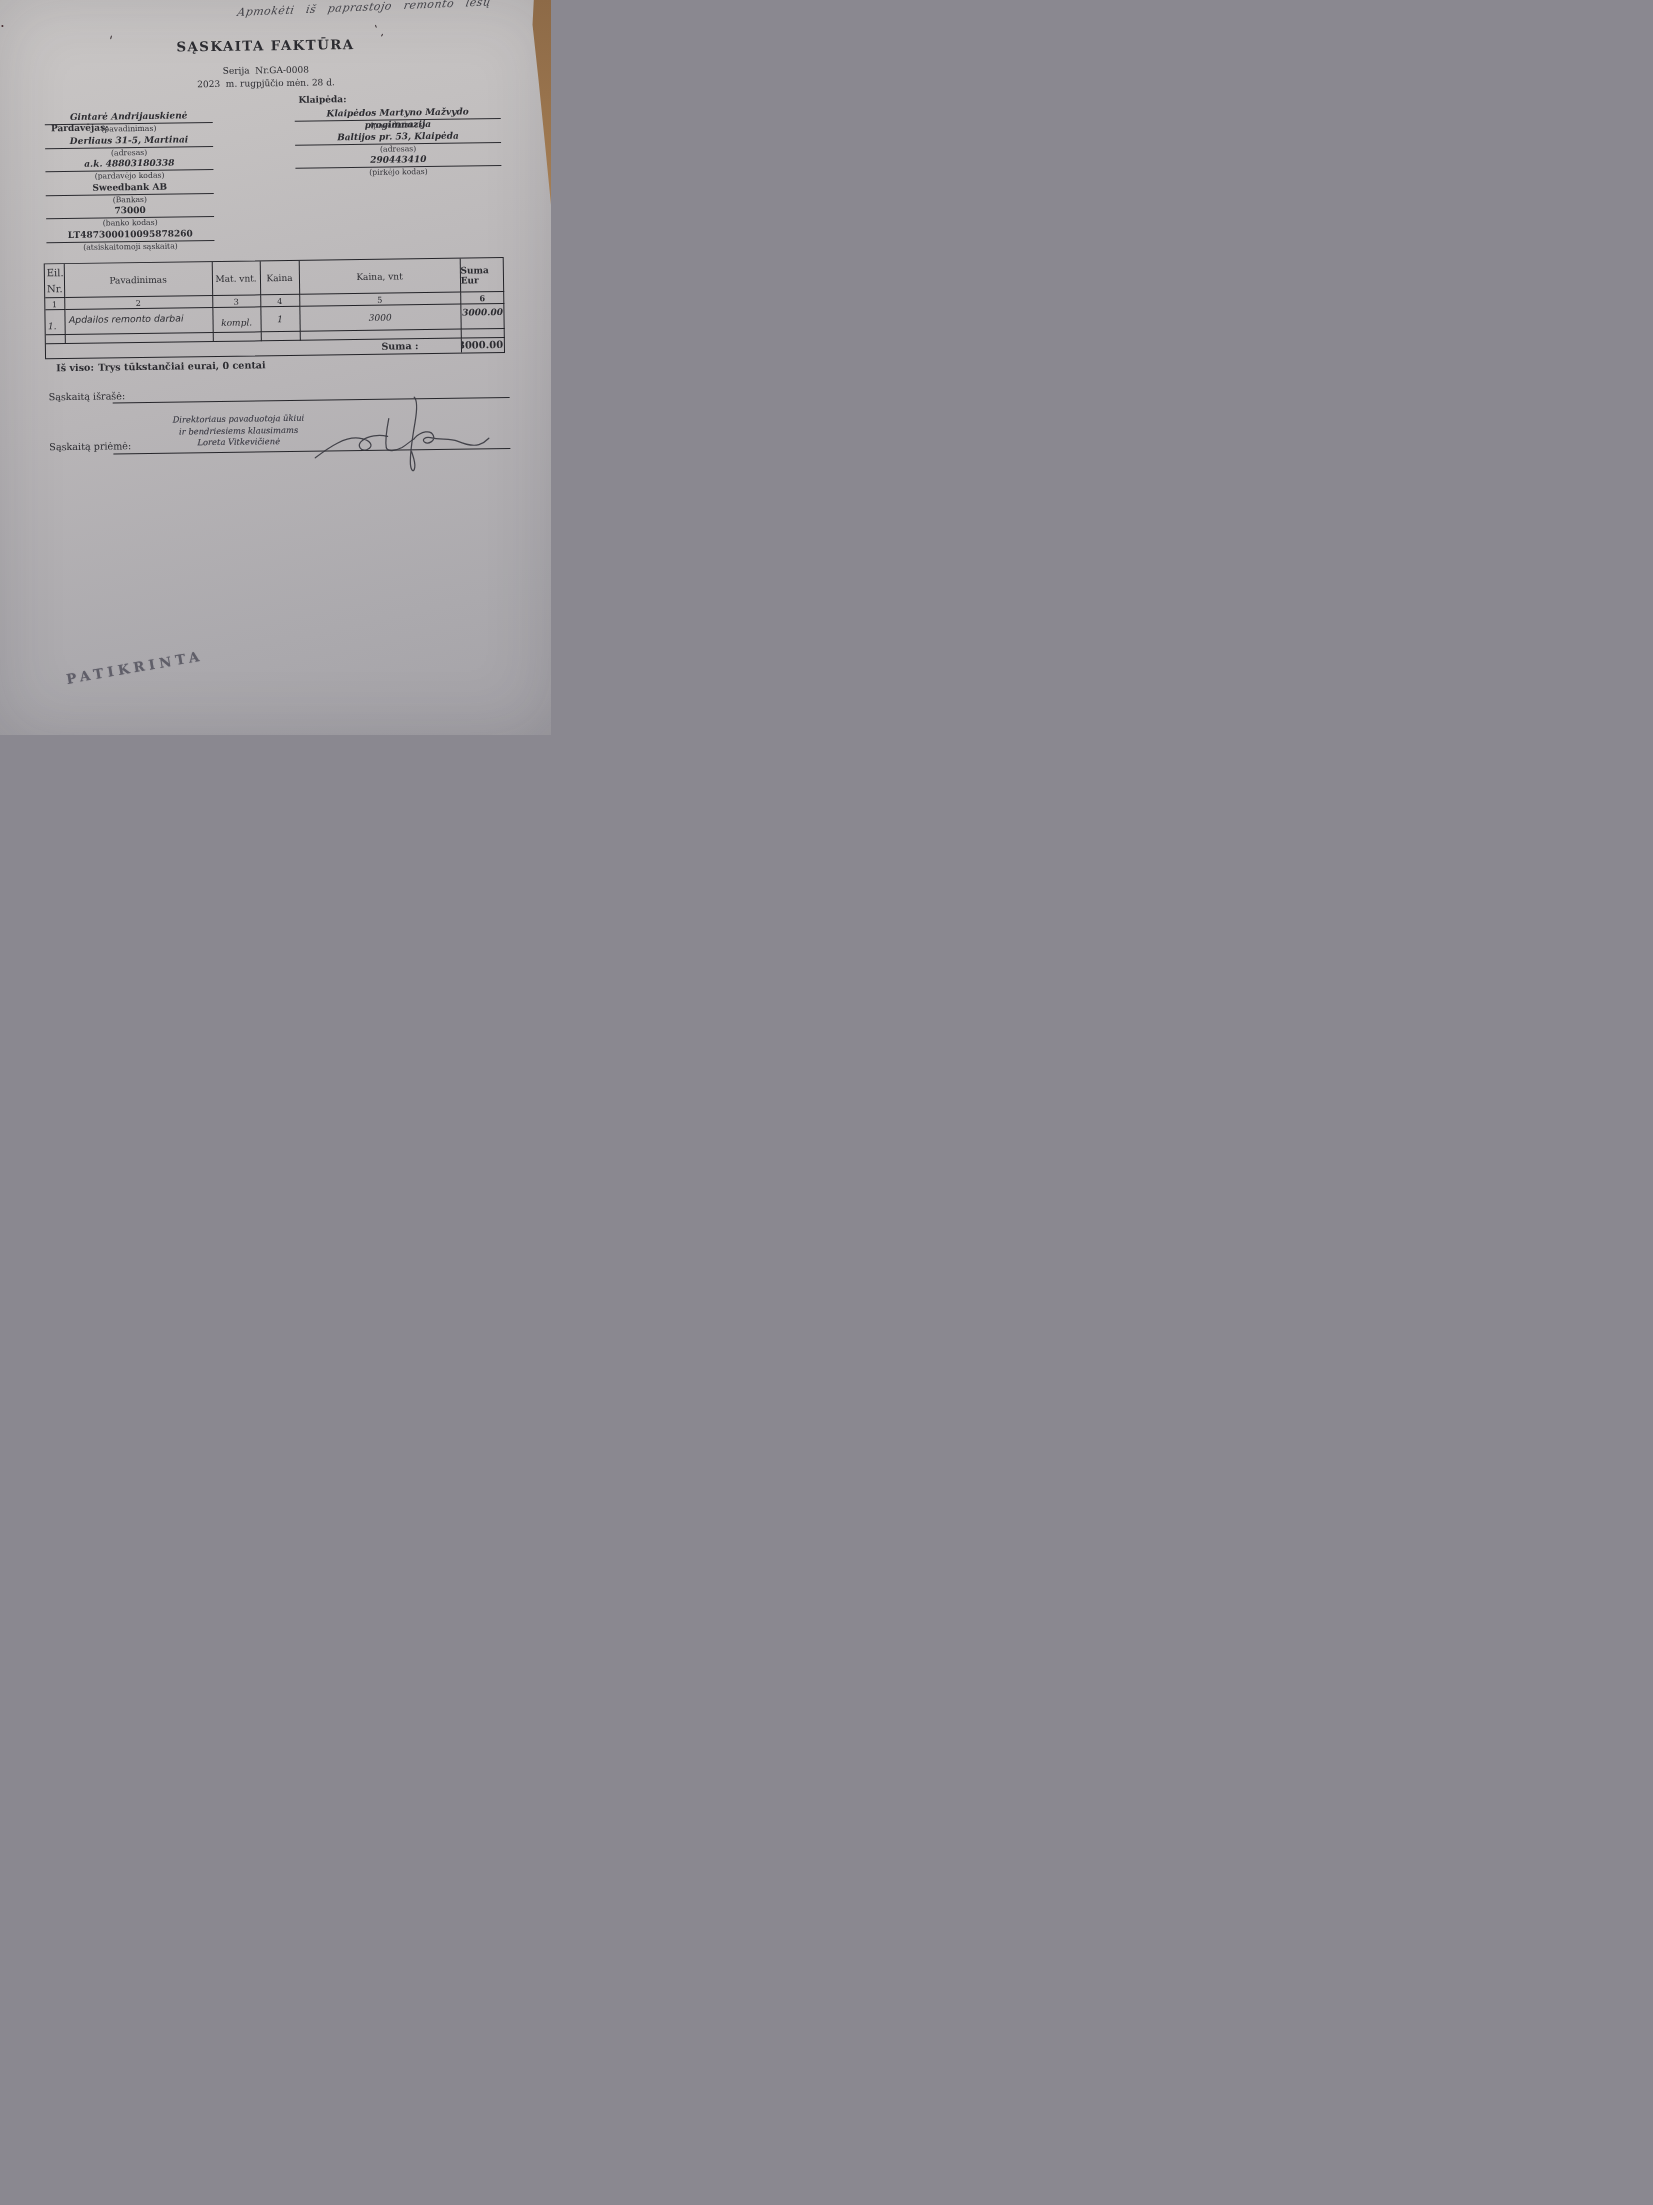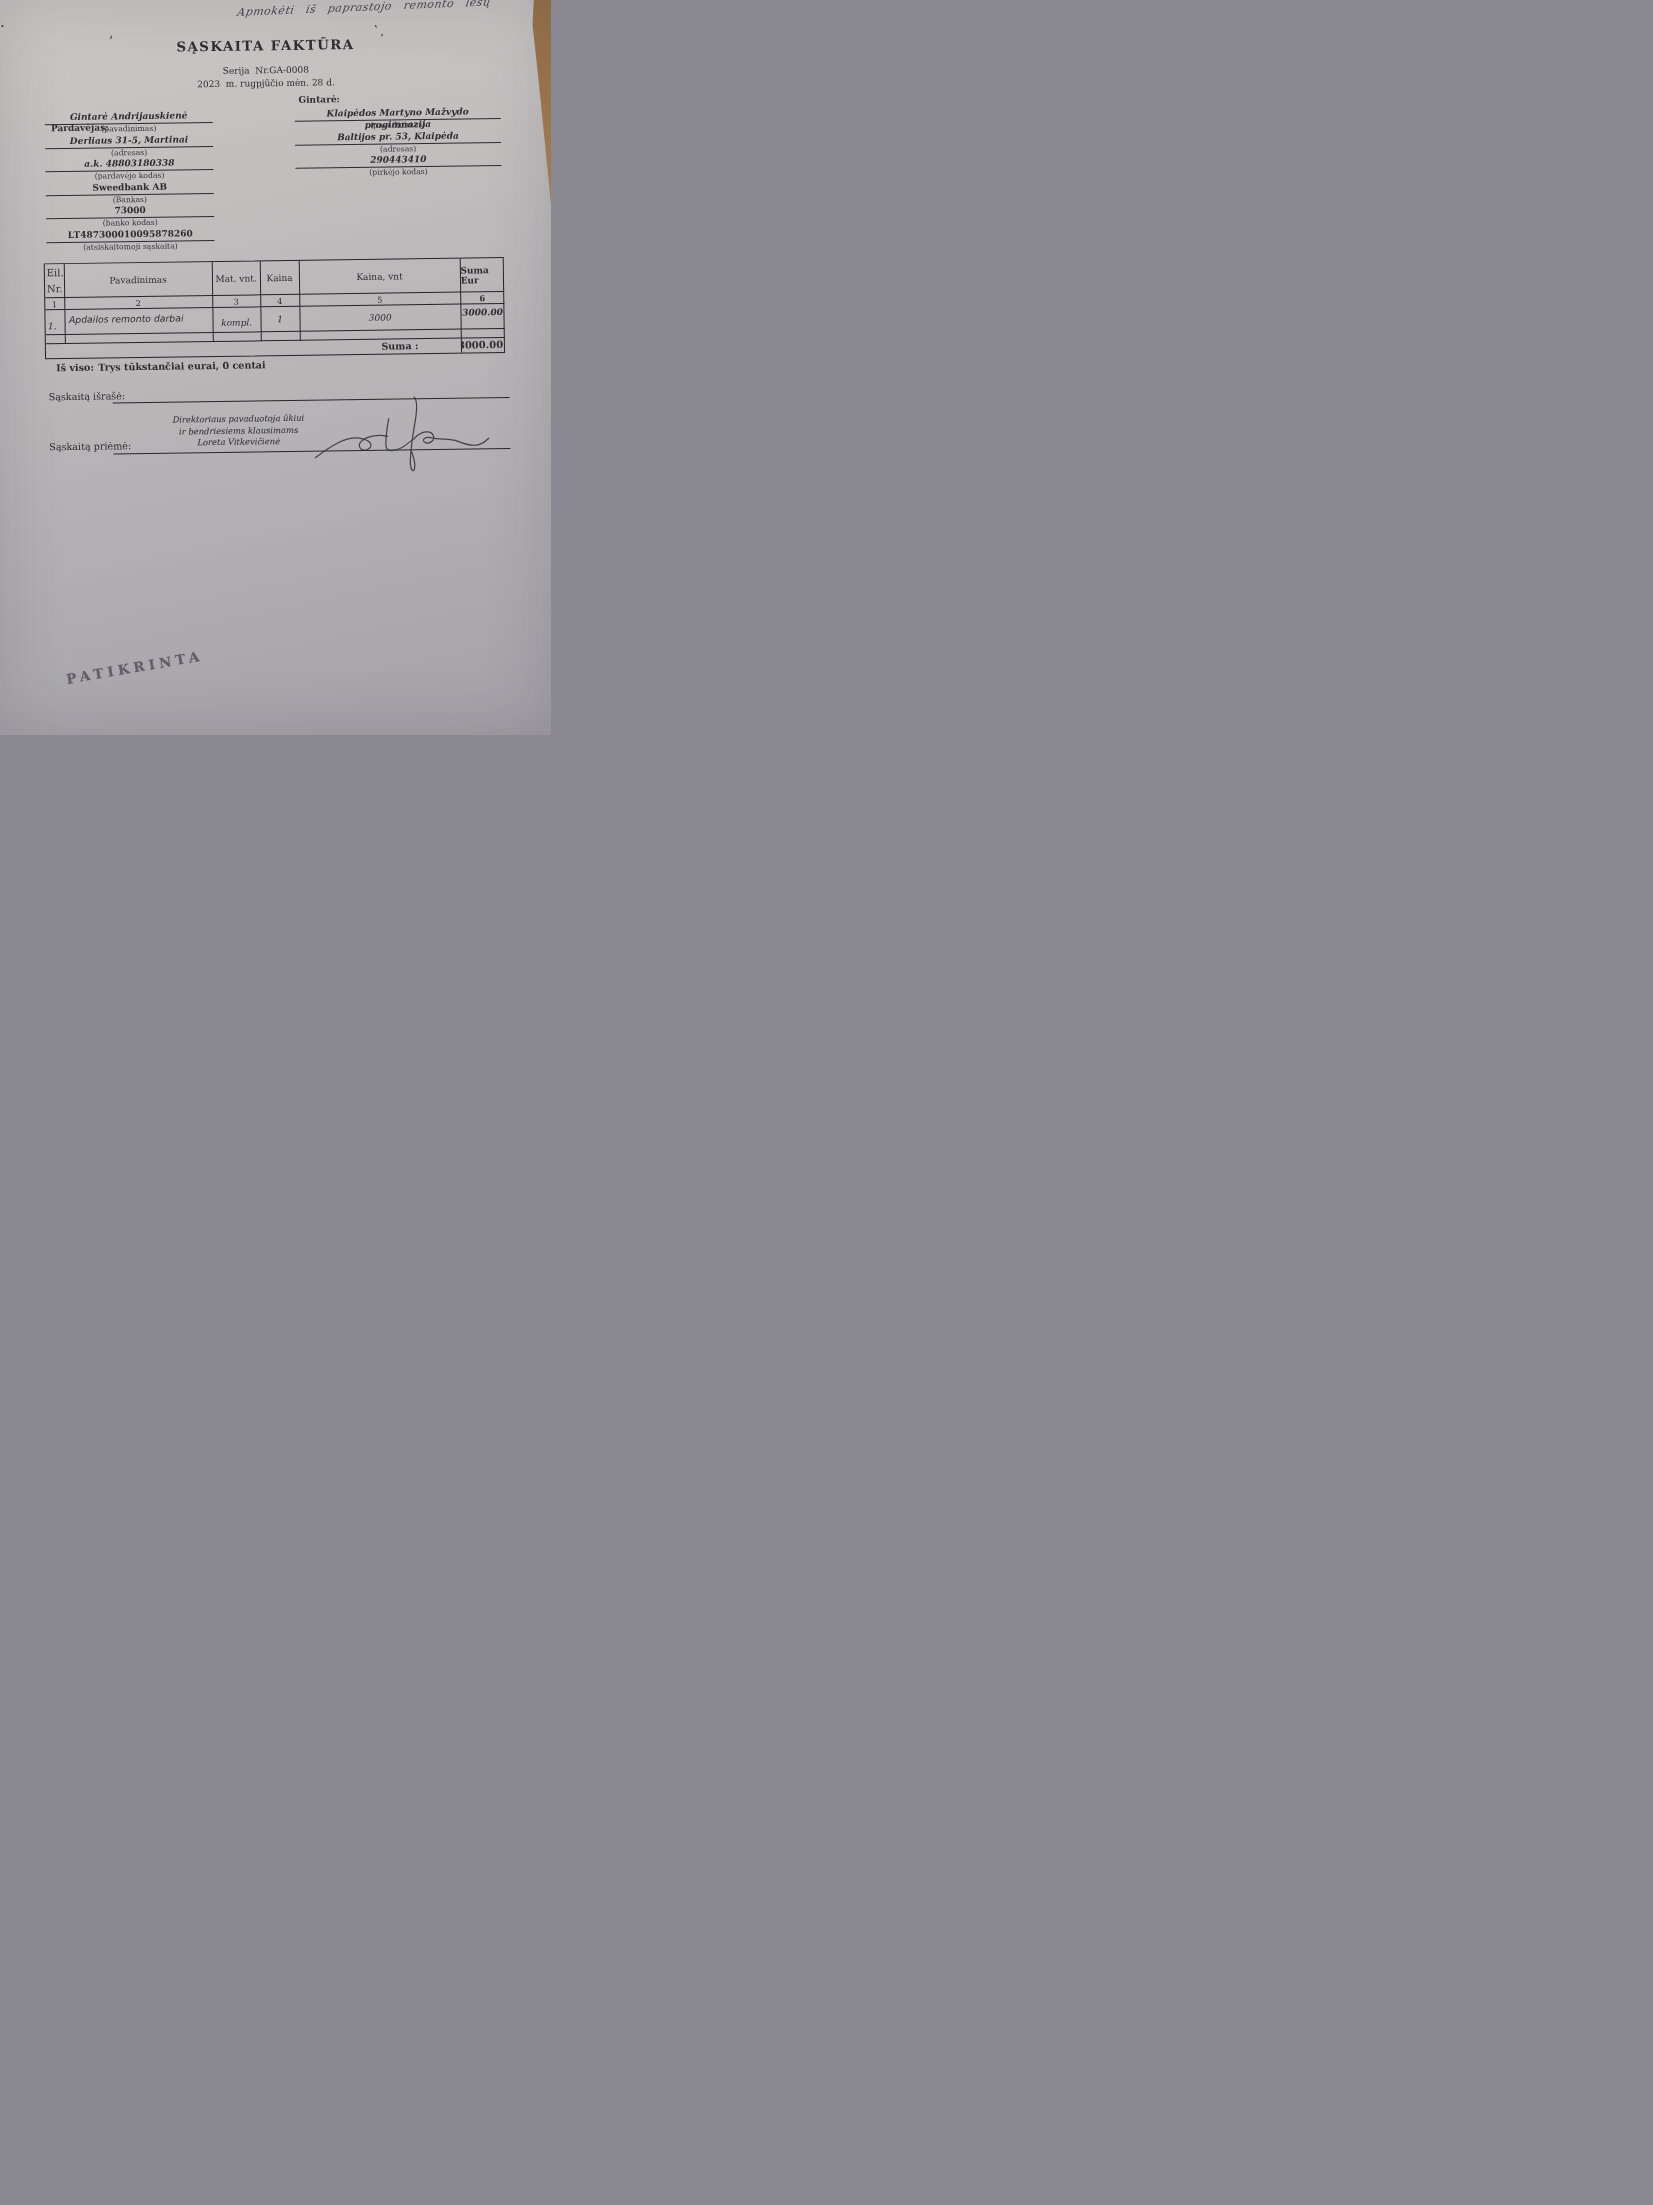--- a/index.html
+++ b/index.html
@@ -65,21 +65,21 @@
 
   <div class="rot">
 
     <div class="abs note">Apmokėti iš paprastojo remonto lėšų</div>
 
     <div class="abs hdr title">SĄSKAITA FAKTŪRA</div>
     <div class="abs hdr serija pre">Serija  Nr.GA-0008</div>
     <div class="abs hdr dateline pre">2023  m. rugpjūčio mėn. 28 d.</div>
 
     <div class="abs plabel" style="left:54px;top:96px;margin-top:24px;">Pardavėjas:</div>
-    <div class="abs plabel" style="left:302px;top:95px;">Gintarė:</div>
+    <div class="abs plabel" style="left:302px;top:95px;">Klaipėda:</div>
 
     <div class="abs col" style="left:48px;top:109px;width:168px;">
       <div class="field">
         <div class="fval">Gintarė Andrijauskienė</div>
         <div class="fcap">(pavadinimas)</div>
       </div>
       <div class="field">
         <div class="fval">Derliaus 31-5, Martinai</div>
         <div class="fcap">(adresas)</div>
       </div>

